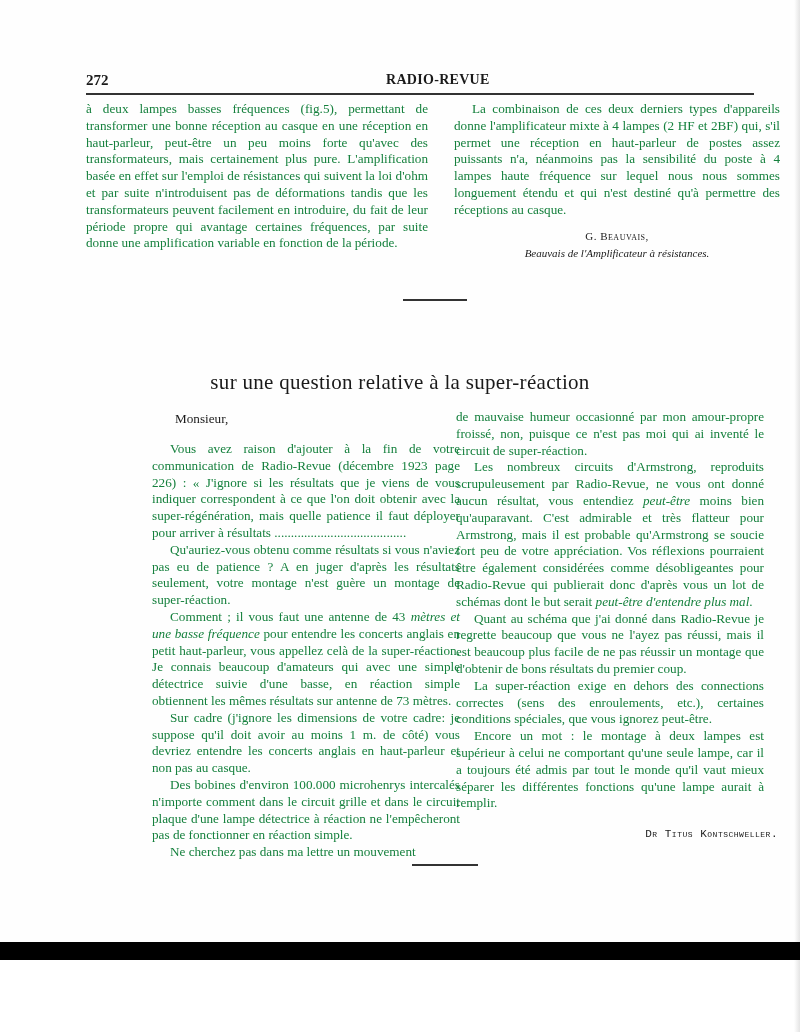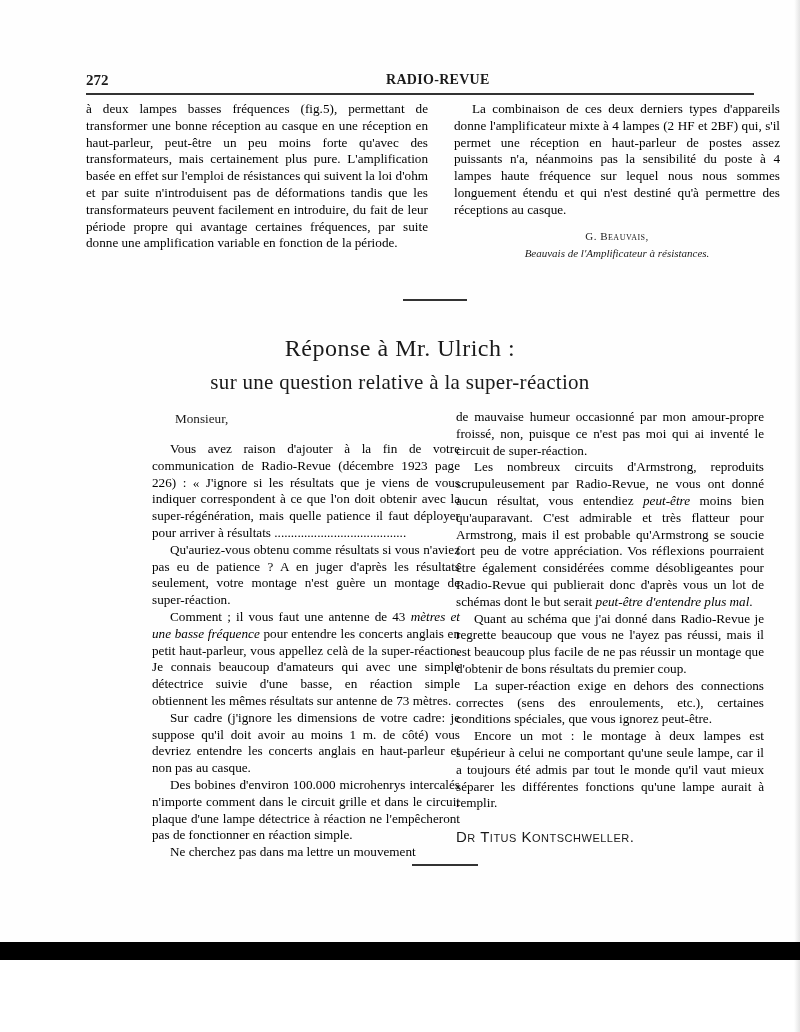--- a/index.html
+++ b/index.html
@@ -11,21 +11,21 @@
   .page { position: absolute; left: 0; top: 0; width: 800px; height: 960px; background: #fefefe; }
   .right-edge { position: absolute; right: 0; top: 0; width: 6px; height: 1032px;
     background: linear-gradient(to right, #ffffff, #e4e4e4); }
   .bottom-band { position: absolute; left: 0; bottom: 0; width: 800px; height: 18px; background: #000; }
 
   .running-head { position: absolute; left: 86px; top: 72px; width: 700px; height: 22px; }
   .page-number { position: absolute; left: 0; top: 0; font-family: "Liberation Serif", serif; font-weight: bold; font-size: 15px; }
   .journal-title { position: absolute; left: 300px; top: 0; font-family: "Liberation Serif", serif; font-weight: bold; font-size: 14px; letter-spacing: 0.3px; }
   .head-rule { position: absolute; left: 86px; top: 93px; width: 668px; height: 1.5px; background: #333; }
 
-  .col { position: absolute; font-family: "Liberation Serif", serif; font-size: 13.2px; line-height: 16.8px; text-align: justify; color: #000000; }
+  .col { position: absolute; font-family: "Liberation Serif", serif; font-size: 13.2px; line-height: 16.8px; text-align: justify; color: #15803d; }
   .col p { margin: 0; text-indent: 18px; }
   .col p.noind { text-indent: 0; }
   .col .it { font-style: italic; }
 
   .col-top-left { left: 86px; top: 101px; width: 342px; }
   .col-top-right { left: 454px; top: 101px; width: 326px; }
 
   .signature { text-align: center; font-family: "Liberation Serif", serif; font-size: 11px; line-height: 17px; }
   .sig-name { font-variant: small-caps; letter-spacing: 0.5px; }
   .sig-title { font-style: italic; }
@@ -35,21 +35,21 @@
 
   .article-title { position: absolute; left: 0; width: 800px; text-align: center; font-family: "Liberation Serif", serif; color: #1a1a1a; }
   .title-main { top: 335px; font-size: 24px; letter-spacing: 0.5px; }
   .title-sub { top: 370px; font-size: 21px; letter-spacing: 0.3px; }
 
   .salutation { position: absolute; left: 175px; top: 411px; font-family: "Liberation Serif", serif; font-size: 13.2px; text-align: right; }
 
   .col-left { left: 116px; top: 441px; width: 308px; margin-left: 36px; }
   .col-right { left: 456px; top: 409px; width: 308px; }
 
-  .sig-block-kontschweller { position: absolute; left: 456px; top: 828px; width: 322px; font-family: Liberation Sans, sans-serif; font-size: 15px; }
+  .sig-block-kontschweller { position: absolute; left: 456px; top: 828px; width: 322px; text-align: right; font-family: Liberation Mono, monospace; font-size: 11px; }
   .end-rule { position: absolute; left: 412px; top: 864px; width: 66px; height: 1.5px; background: #333; }
 </style>
 </head>
 <body>
 
 <div class="page">
 
   <div class="running-head">
     <span class="page-number">272</span>
     <span class="journal-title">RADIO-REVUE</span>
@@ -64,21 +64,20 @@
     <p>La combinaison de ces deux derniers types d'appareils donne l'amplificateur mixte à 4 lampes (2 HF et 2BF) qui, s'il permet une réception en haut-parleur de postes assez puissants n'a, néanmoins pas la sensibilité du poste à 4 lampes haute fréquence sur lequel nous nous sommes longuement étendu et qui n'est destiné qu'à permettre des réceptions au casque.</p>
   </div>
 
   <div class="signature sig-block-beauvais">
     <div class="sig-name">G. Beauvais,</div>
     <div class="sig-title">Beauvais de l'Amplificateur à résistances.</div>
   </div>
 
   <div class="section-rule"></div>
 
-  <div class="article-title title-main">Réponse à Mr. Ulrich :</div>
   <div class="article-title title-sub">sur une question relative à la super-réaction</div>
 
   <div class="salutation">Monsieur,</div>
 
   <div class="col col-left">
     <p>Vous avez raison d'ajouter à la fin de votre communication de Radio-Revue (décembre 1923 page 226) : « J'ignore si les résultats que je viens de vous indiquer correspondent à ce que l'on doit obtenir avec la super-régénération, mais quelle patience il faut déployer pour arriver à résultats ........................................</p>
     <p>Qu'auriez-vous obtenu comme résultats si vous n'aviez pas eu de patience ? A en juger d'après les résultats seulement, votre montage n'est guère un montage de super-réaction.</p>
     <p><span>Comment ; il vous faut une antenne de 43 </span><span class="it">mètres et une basse fréquence</span><span> pour entendre les concerts anglais en petit haut-parleur, vous appellez celà de la super-réaction. Je connais beaucoup d'amateurs qui avec une simple détectrice suivie d'une basse, en réaction simple obtiennent les mêmes résultats sur antenne de 73 mètres.</span></p>
     <p>Sur cadre (j'ignore les dimensions de votre cadre: je suppose qu'il doit avoir au moins 1 m. de côté) vous devriez entendre les concerts anglais en haut-parleur et non pas au casque.</p>
     <p>Des bobines d'environ 100.000 microhenrys intercalés n'importe comment dans le circuit grille et dans le circuit plaque d'une lampe détectrice à réaction ne l'empêcheront pas de fonctionner en réaction simple.</p>

